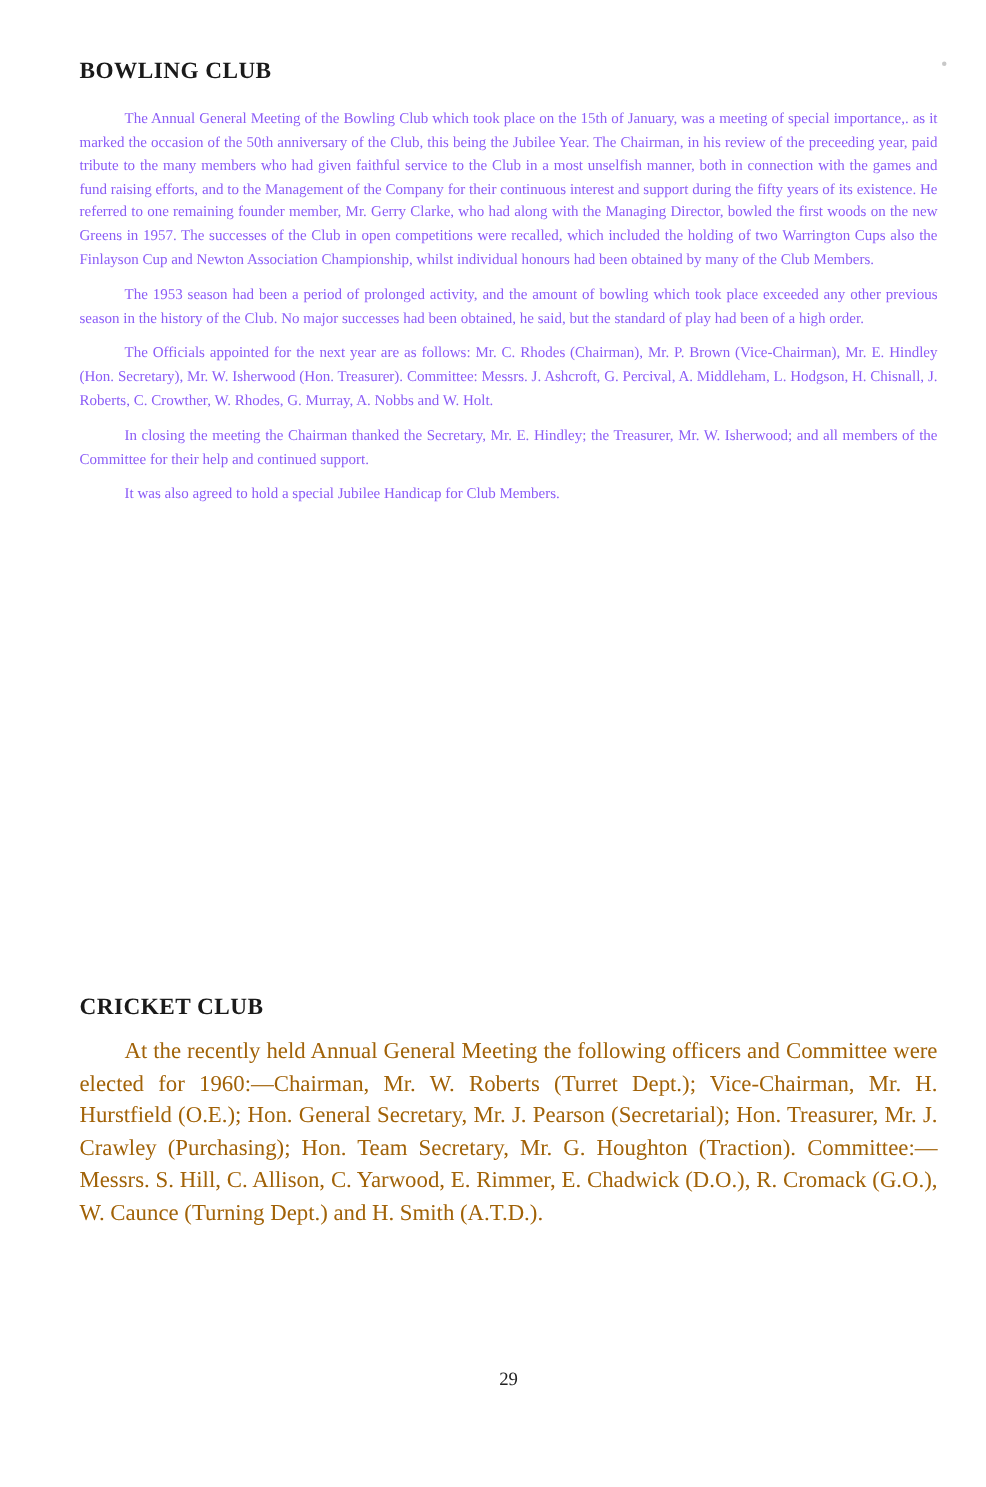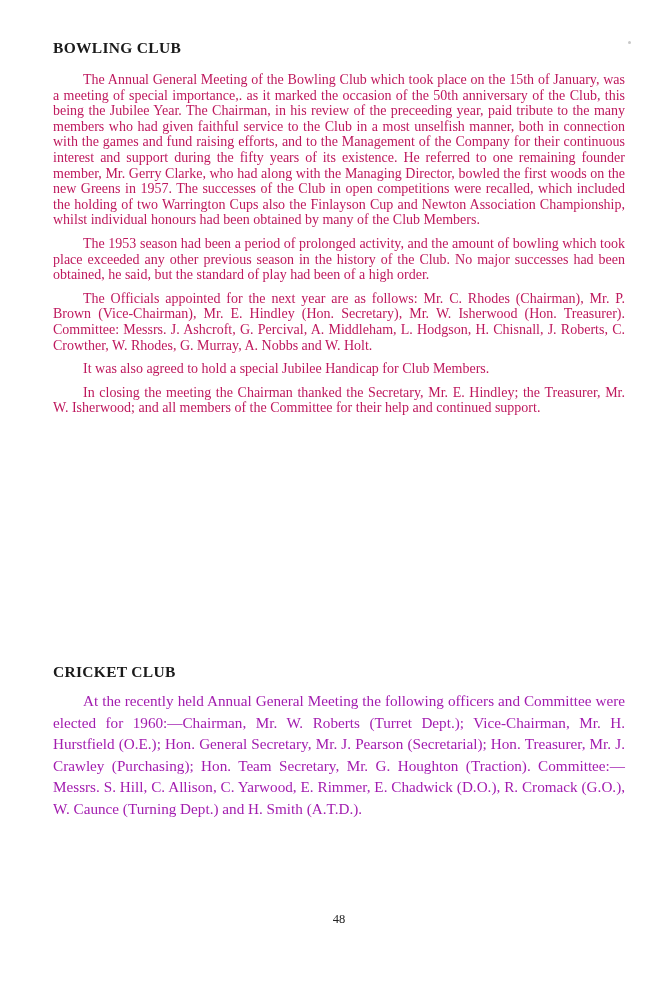--- a/index.html
+++ b/index.html
@@ -28,40 +28,40 @@
       margin: 0;
       position: absolute;
       left: 0;
     }
     .section-bowling .heading { top: 39px; }
     .bowling-body {
       position: absolute;
       left: 0;
       top: 72px;
       width: 572px;
-      font-size: 14px;
+      font-size: 10px;
       line-height: 15.6px;
       text-align: justify;
-      color: #be185d;
+      color: #8b5cf6;
       font-family: Liberation Serif, serif;
     }
     .bowling-body p {
       margin: 0 0 8px 0;
       text-indent: 30px;
     }
     .section-cricket .heading { top: 663px; }
     .cricket-body {
       position: absolute;
       left: 0;
       top: 690px;
       width: 572px;
       font-size: 15.2px;
       line-height: 21.5px;
       text-align: justify;
-      color: #a21caf;
+      color: #a16207;
     }
     .cricket-body p {
       margin: 0 0 8px 0;
       text-indent: 30px;
     }
     .page-number {
       position: absolute;
       left: 0;
       width: 572px;
       top: 912px;
@@ -83,28 +83,28 @@
 <body>
 
 <div class="page">
 
   <section class="section-bowling">
     <h2 class="heading">BOWLING CLUB</h2>
     <div class="bowling-body">
       <p>The Annual General Meeting of the Bowling Club which took place on the 15th of January, was a meeting of special importance,. as it marked the occasion of the 50th anniversary of the Club, this being the Jubilee Year. The Chairman, in his review of the preceeding year, paid tribute to the many members who had given faithful service to the Club in a most unselfish manner, both in connection with the games and fund raising efforts, and to the Management of the Company for their continuous interest and support during the fifty years of its existence. He referred to one remaining founder member, Mr. Gerry Clarke, who had along with the Managing Director, bowled the first woods on the new Greens in 1957. The successes of the Club in open competitions were recalled, which included the holding of two Warrington Cups also the Finlayson Cup and Newton Association Championship, whilst individual honours had been obtained by many of the Club Members.</p>
       <p>The 1953 season had been a period of prolonged activity, and the amount of bowling which took place exceeded any other previous season in the history of the Club. No major successes had been obtained, he said, but the standard of play had been of a high order.</p>
       <p>The Officials appointed for the next year are as follows: Mr. C. Rhodes (Chairman), Mr. P. Brown (Vice-Chairman), Mr. E. Hindley (Hon. Secretary), Mr. W. Isherwood (Hon. Treasurer). Committee: Messrs. J. Ashcroft, G. Percival, A. Middleham, L. Hodgson, H. Chisnall, J. Roberts, C. Crowther, W. Rhodes, G. Murray, A. Nobbs and W. Holt.</p>
+      <p>In closing the meeting the Chairman thanked the Secretary, Mr. E. Hindley; the Treasurer, Mr. W. Isherwood; and all members of the Committee for their help and continued support.</p>
       <p>It was also agreed to hold a special Jubilee Handicap for Club Members.</p>
-      <p>In closing the meeting the Chairman thanked the Secretary, Mr. E. Hindley; the Treasurer, Mr. W. Isherwood; and all members of the Committee for their help and continued support.</p>
     </div>
   </section>
 
   <section class="section-cricket">
     <h2 class="heading">CRICKET CLUB</h2>
     <div class="cricket-body">
       <p>At the recently held Annual General Meeting the following officers and Committee were elected for 1960:—Chairman, Mr. W. Roberts (Turret Dept.); Vice-Chairman, Mr. H. Hurstfield (O.E.); Hon. General Secretary, Mr. J. Pearson (Secretarial); Hon. Treasurer, Mr. J. Crawley (Purchasing); Hon. Team Secretary, Mr. G. Houghton (Traction). Committee:—Messrs. S. Hill, C. Allison, C. Yarwood, E. Rimmer, E. Chadwick (D.O.), R. Cromack (G.O.), W. Caunce (Turning Dept.) and H. Smith (A.T.D.).</p>
     </div>
   </section>
 
-  <div class="page-number">48</div>
+  <div class="page-number">29</div>
 </div>
 
 <div class="speck"></div>
 
 </body></html>

